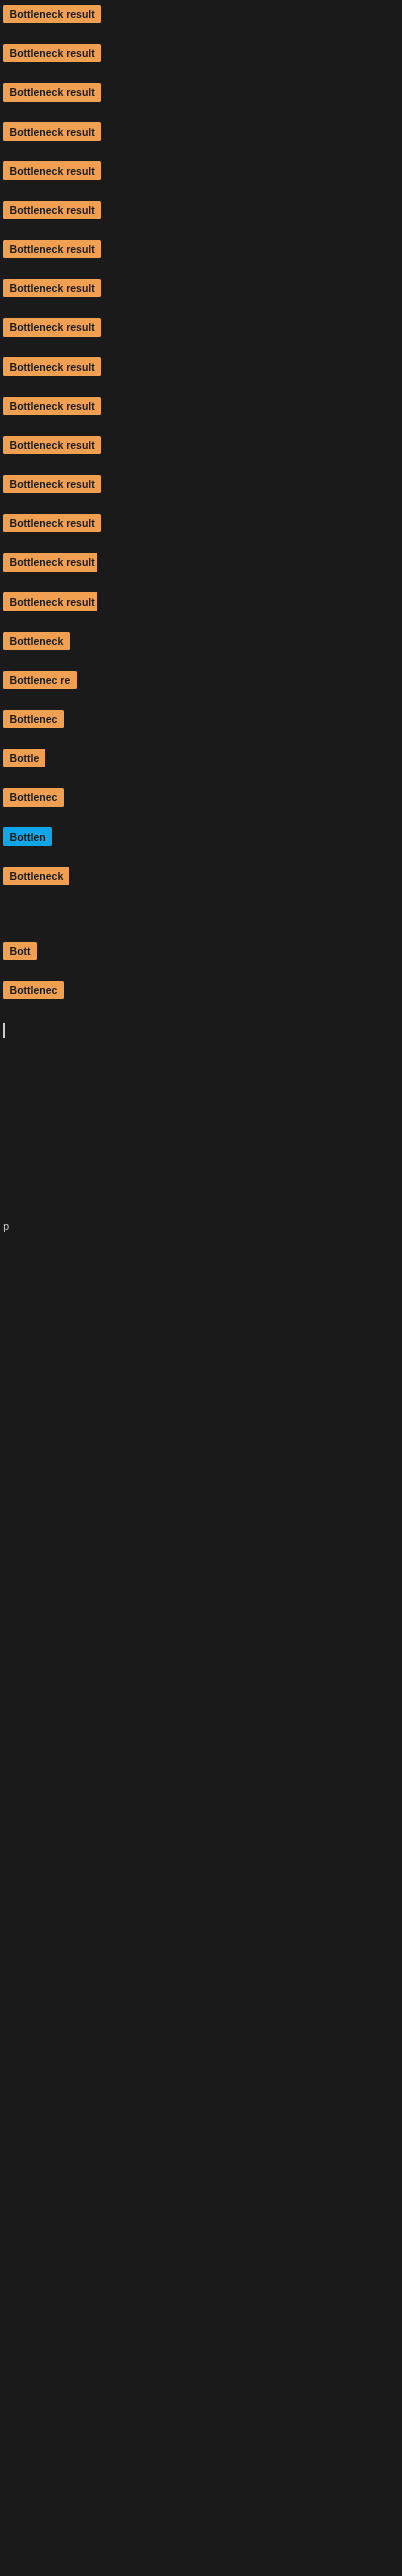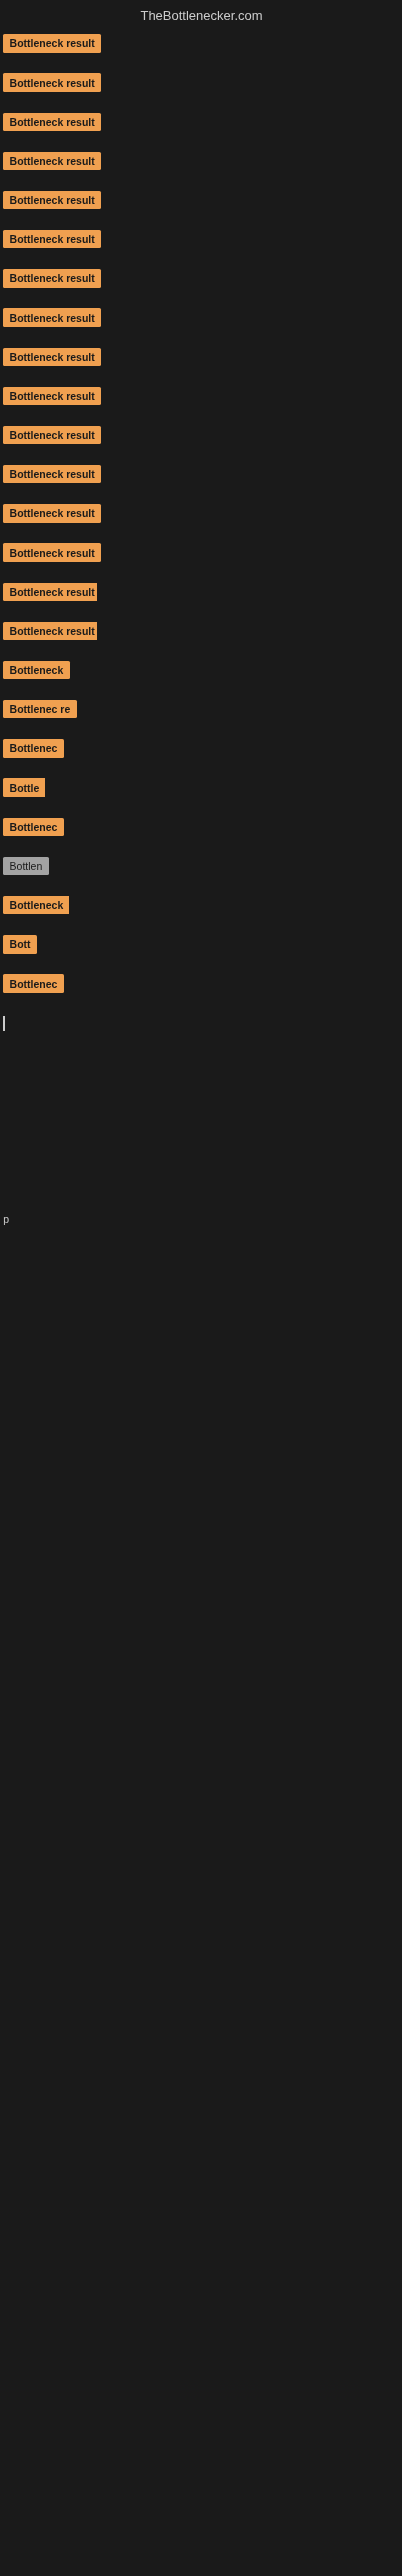--- a/index.html
+++ b/index.html
@@ -14,21 +14,20 @@
       background-color: #1a1a1a;
       font-family: Arial, sans-serif;
       position: relative;
     }
   </style>
 </head>
 <body>
 
 <div style="width:403px; min-height:2576px; background:#1a1a1a; position:relative;">
 
-  <div style="text-align:center; color:#cccccc; font-size:13px; padding:8px 0 6.4px 0; font-family:Arial,sans-serif;">TheBottlenecker.com</div>
 
   <div style="padding: 4.8px 0 16px 3.2px;">
     <span style="display:inline-block; background:#f0a050; color:#1a1a1a; font-size:10.5px; font-weight:bold; padding:3.2px 6.4px; border-radius:1.6px;">
       <span>Bottleneck result</span>
     </span>
   </div>
 
   <div style="padding: 4.8px 0 16px 3.2px;">
     <span style="display:inline-block; background:#f0a050; color:#1a1a1a; font-size:10.5px; font-weight:bold; padding:3.2px 6.4px; border-radius:1.6px;">
       <span>Bottleneck result</span>
@@ -143,32 +142,32 @@
     </span>
   </div>
 
   <div style="padding: 4.8px 0 16px 3.2px; overflow:hidden; max-width:64px;">
     <span style="display:inline-block; background:#f0a050; color:#1a1a1a; font-size:10.5px; font-weight:bold; padding:3.2px 6.4px; border-radius:1.6px; white-space:nowrap;">
       <span>Bottlenec</span>
     </span>
   </div>
 
   <div style="padding: 4.8px 0 16px 3.2px; overflow:hidden; max-width:53px;">
-    <span style="display:inline-block; background:#a3a3a3; color:#1a1a1a; font-size:10.5px; font-weight:normal; padding:3.2px 6.4px; border-radius:1.6px; white-space:nowrap;">
+    <span style="display:inline-block; background:#0ea5e9; color:#1a1a1a; font-size:10.5px; font-weight:bold; padding:3.2px 6.4px; border-radius:1.6px; white-space:nowrap;">
       <span>Bottlen</span>
     </span>
   </div>
 
   <div style="padding: 4.8px 0 16px 3.2px; overflow:hidden; max-width:69px;">
     <span style="display:inline-block; background:#f0a050; color:#1a1a1a; font-size:10.5px; font-weight:bold; padding:3.2px 6.4px; border-radius:1.6px; white-space:nowrap;">
       <span>Bottleneck</span>
     </span>
   </div>
 
-  <div style="padding: 4.8px 0 16px 3.2px; overflow:hidden; max-width:37px;">
+  <div style="padding: 4.8px 0 16px 3.2px; overflow:hidden; max-width:37px;margin-top:36px;">
     <span style="display:inline-block; background:#f0a050; color:#1a1a1a; font-size:10.5px; font-weight:bold; padding:3.2px 6.4px; border-radius:1.6px; white-space:nowrap;">
       <span>Bott</span>
     </span>
   </div>
 
   <div style="padding: 4.8px 0 16px 3.2px; overflow:hidden; max-width:64px;">
     <span style="display:inline-block; background:#f0a050; color:#1a1a1a; font-size:10.5px; font-weight:bold; padding:3.2px 6.4px; border-radius:1.6px; white-space:nowrap;">
       <span>Bottlenec</span>
     </span>
   </div>

